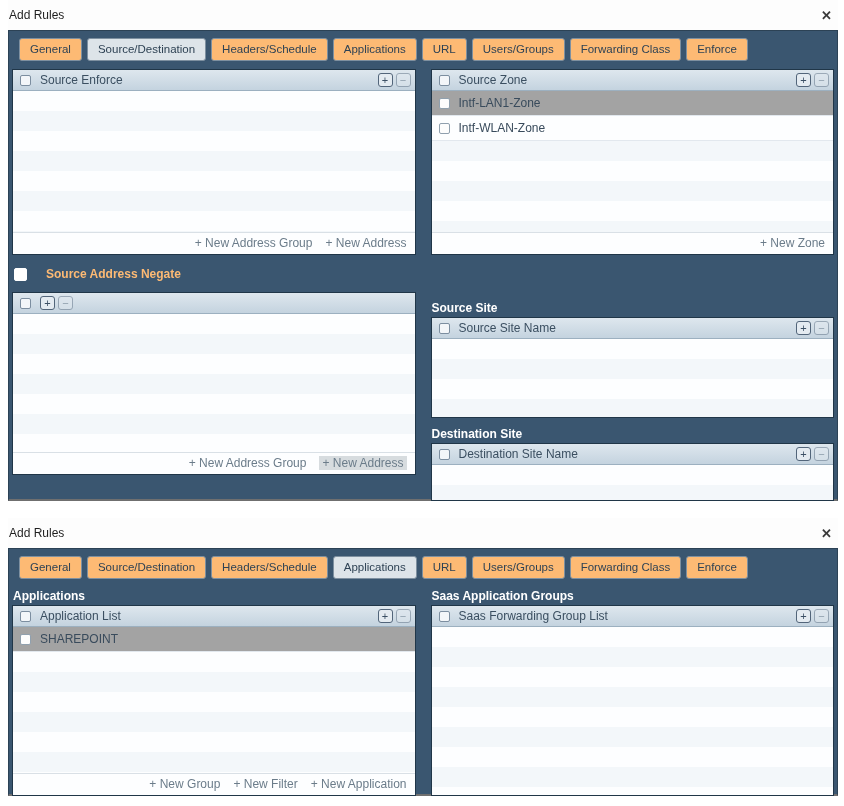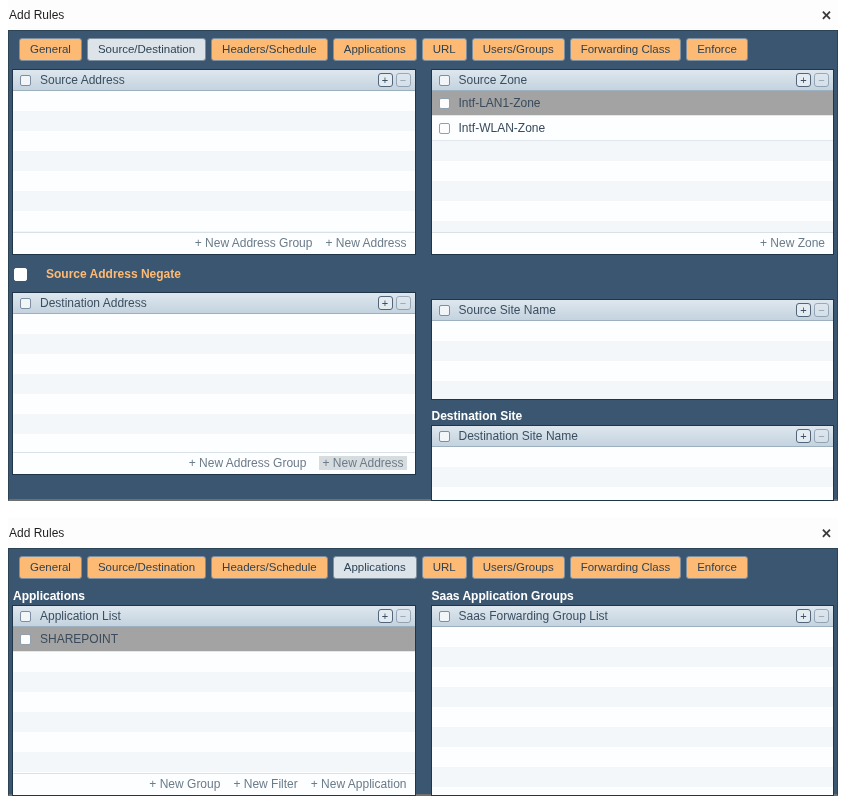--- a/index.html
+++ b/index.html
@@ -85,42 +85,41 @@
       <span class="tab">Forwarding Class</span>
       <span class="tab">Enforce</span>
     </div>
 
     <div class="cols cols-top">
 
       <div class="col">
         <div class="box h186">
           <div class="box-header">
             <span class="cb hdr"></span>
-            <span class="box-title">Source Address</span>
+            <span class="box-title">Source Enforce</span>
             <span class="pm-group">
               <span class="pm">+</span>
               <span class="pm disabled">−</span>
             </span>
           </div>
           <div class="box-body plain-top"></div>
           <div class="box-footer">
             <span class="link">+ New Address Group</span>
             <span class="link">+ New Address</span>
           </div>
         </div>
 
         <div class="negate-row">
           <span class="cb solid"></span>
           <span>Source Address Negate</span>
         </div>
 
         <div class="box h183">
           <div class="box-header">
             <span class="cb hdr"></span>
-            <span class="box-title">Destination Address</span>
             <span class="pm-group">
               <span class="pm">+</span>
               <span class="pm disabled">−</span>
             </span>
           </div>
           <div class="box-body plain-top"></div>
           <div class="box-footer">
             <span class="link">+ New Address Group</span>
             <span class="link hl">+ New Address</span>
           </div>
@@ -146,20 +145,21 @@
             <span>Intf-WLAN-Zone</span>
           </div>
           <div class="box-body"></div>
           <div class="box-footer">
             <span class="link">+ New Zone</span>
           </div>
         </div>
 
         <div class="spacer-44"></div>
 
+        <div class="group-label">Source Site</div>
         <div class="box h81">
           <div class="box-header">
             <span class="cb hdr"></span>
             <span class="box-title">Source Site Name</span>
             <span class="pm-group">
               <span class="pm">+</span>
               <span class="pm disabled">−</span>
             </span>
           </div>
           <div class="box-body plain-top"></div>

